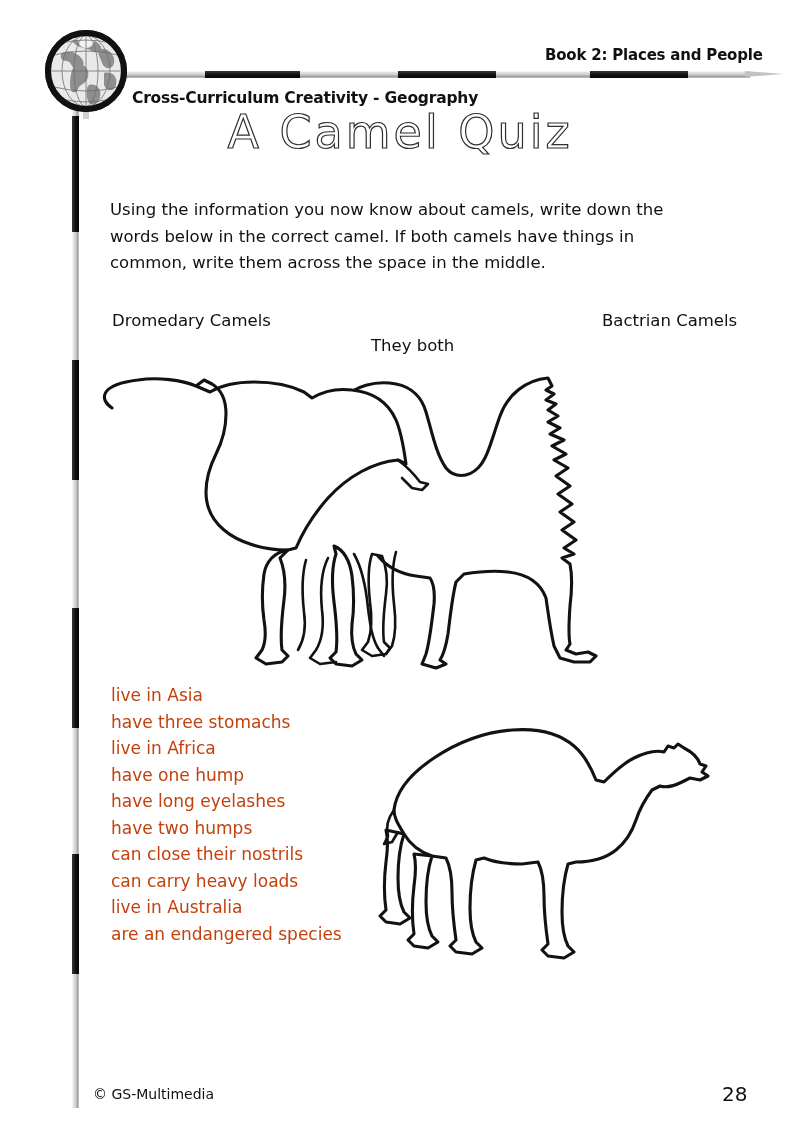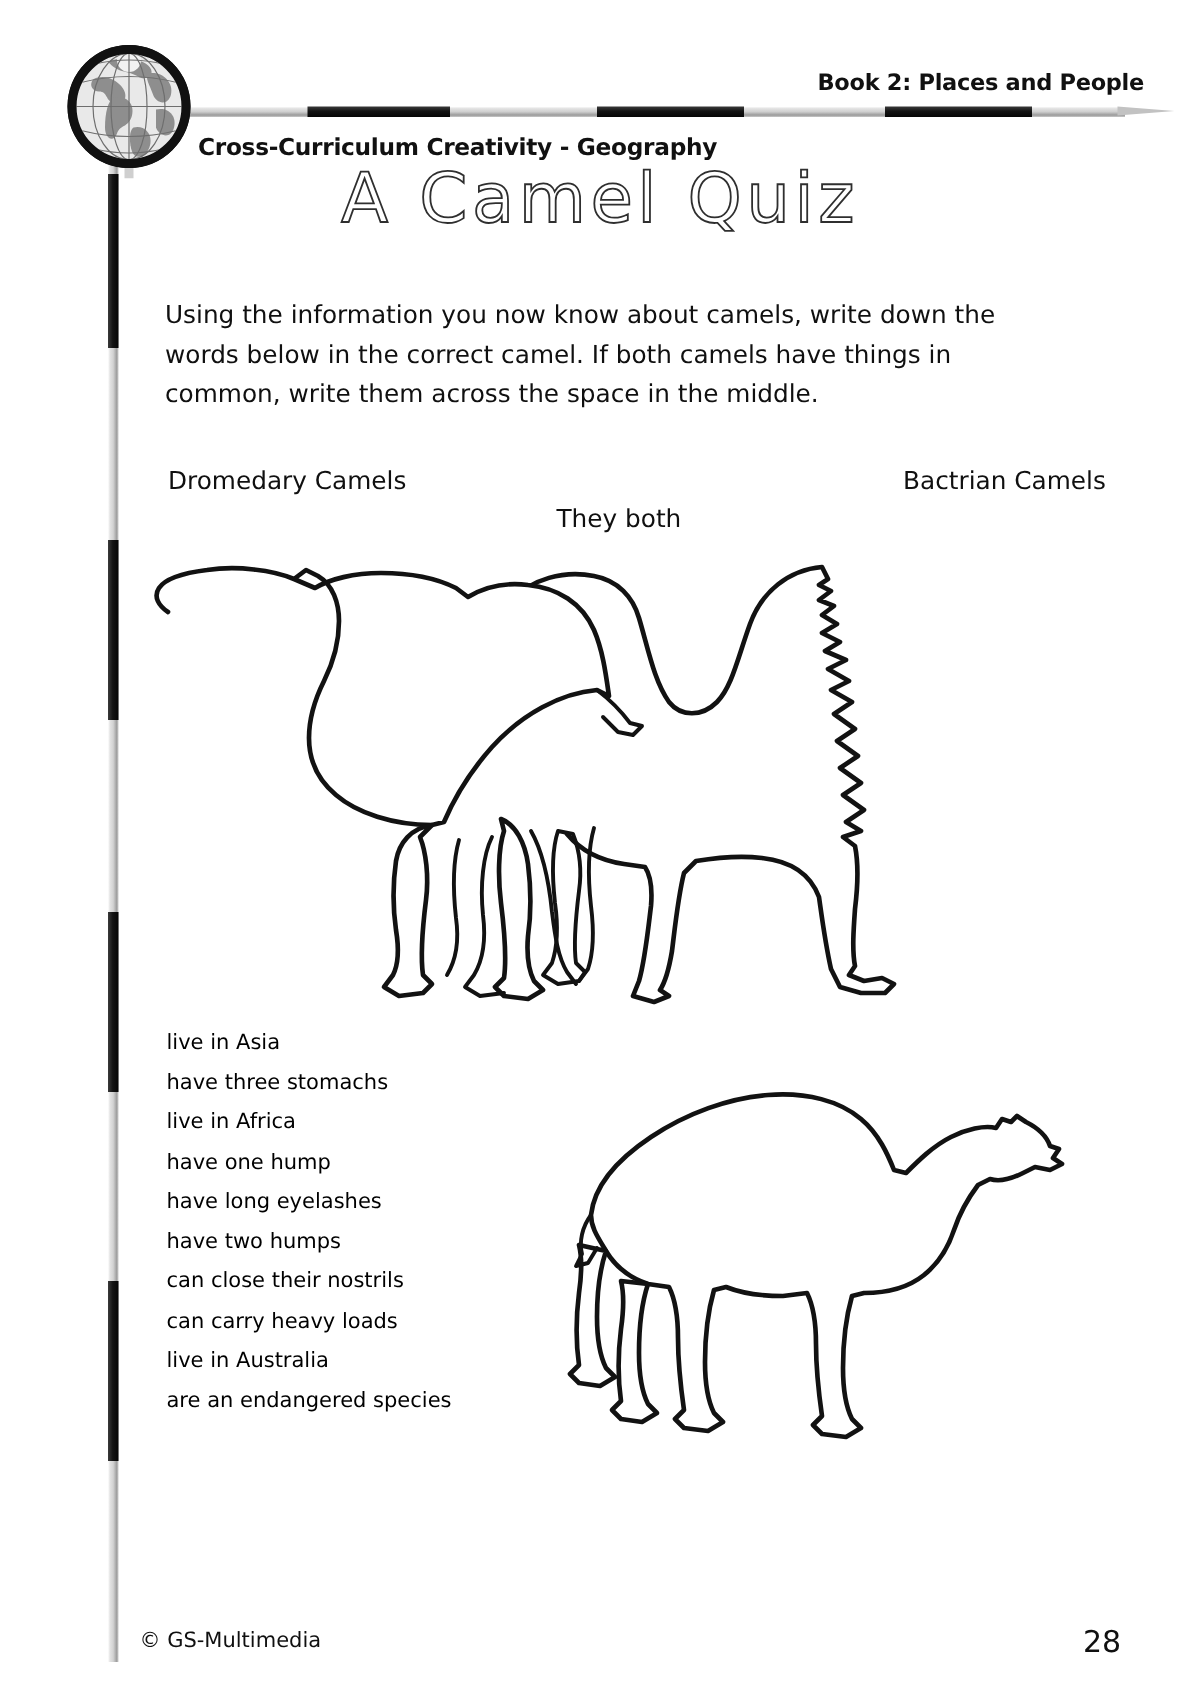--- a/index.html
+++ b/index.html
@@ -128,23 +128,23 @@
   .lbl-dromedary { left: 112px; top: 311px; }
   .lbl-both      { left: 371px; top: 336px; }
   .lbl-bactrian  { left: 602px; top: 311px; }
 
   
   .wordlist {
     position: absolute;
     left: 111px;
     top: 682px;
     font-family: "DejaVu Sans", sans-serif;
-    font-size: 14px;
+    font-size: 17px;
     line-height: 26.5px;
-    color: #000000;
+    color: #c2410c;
   }
   .wordlist div { white-space: nowrap; }
 
   
   .code-block {
     position: absolute;
     left: 111px;
     top: 998px;
     font-family: "DejaVu Sans", sans-serif;
     font-size: 16.5px;

